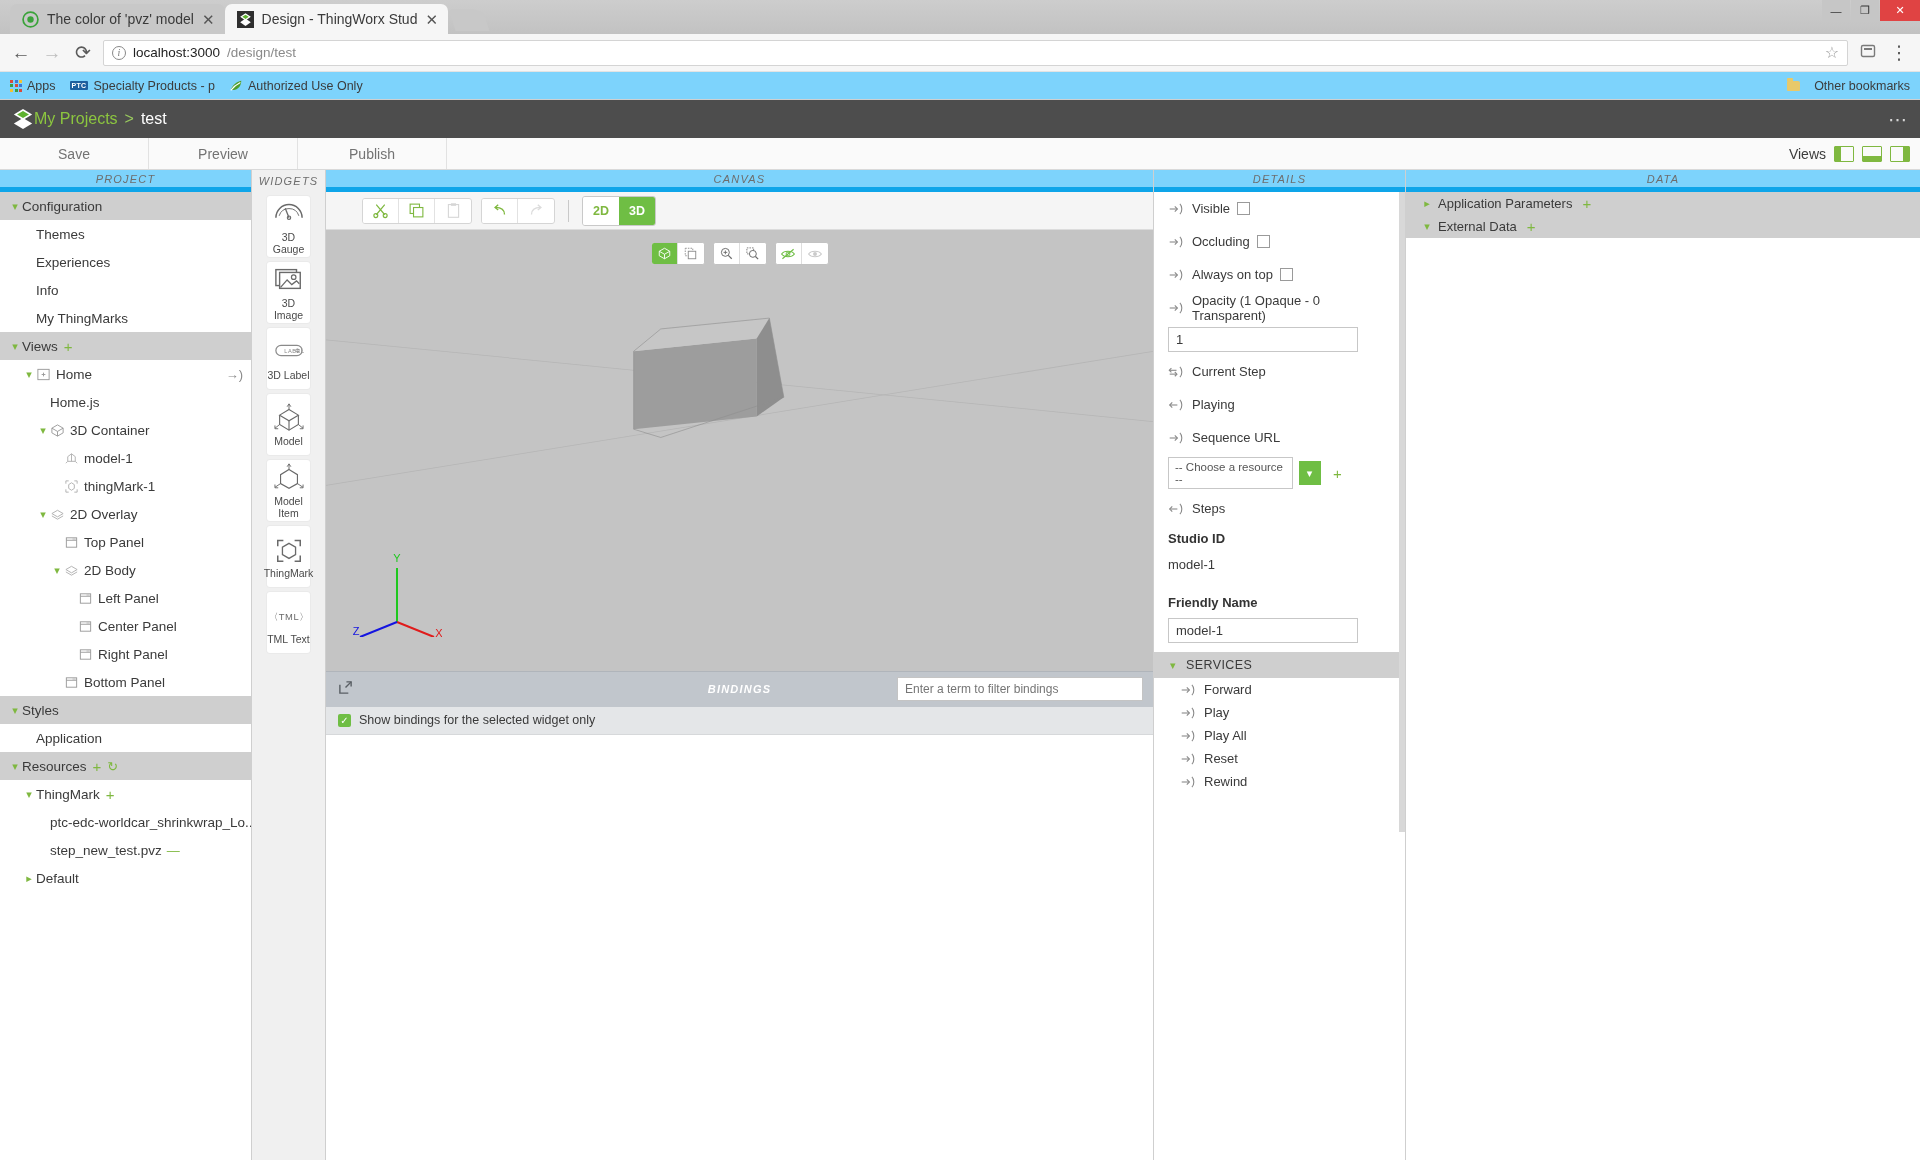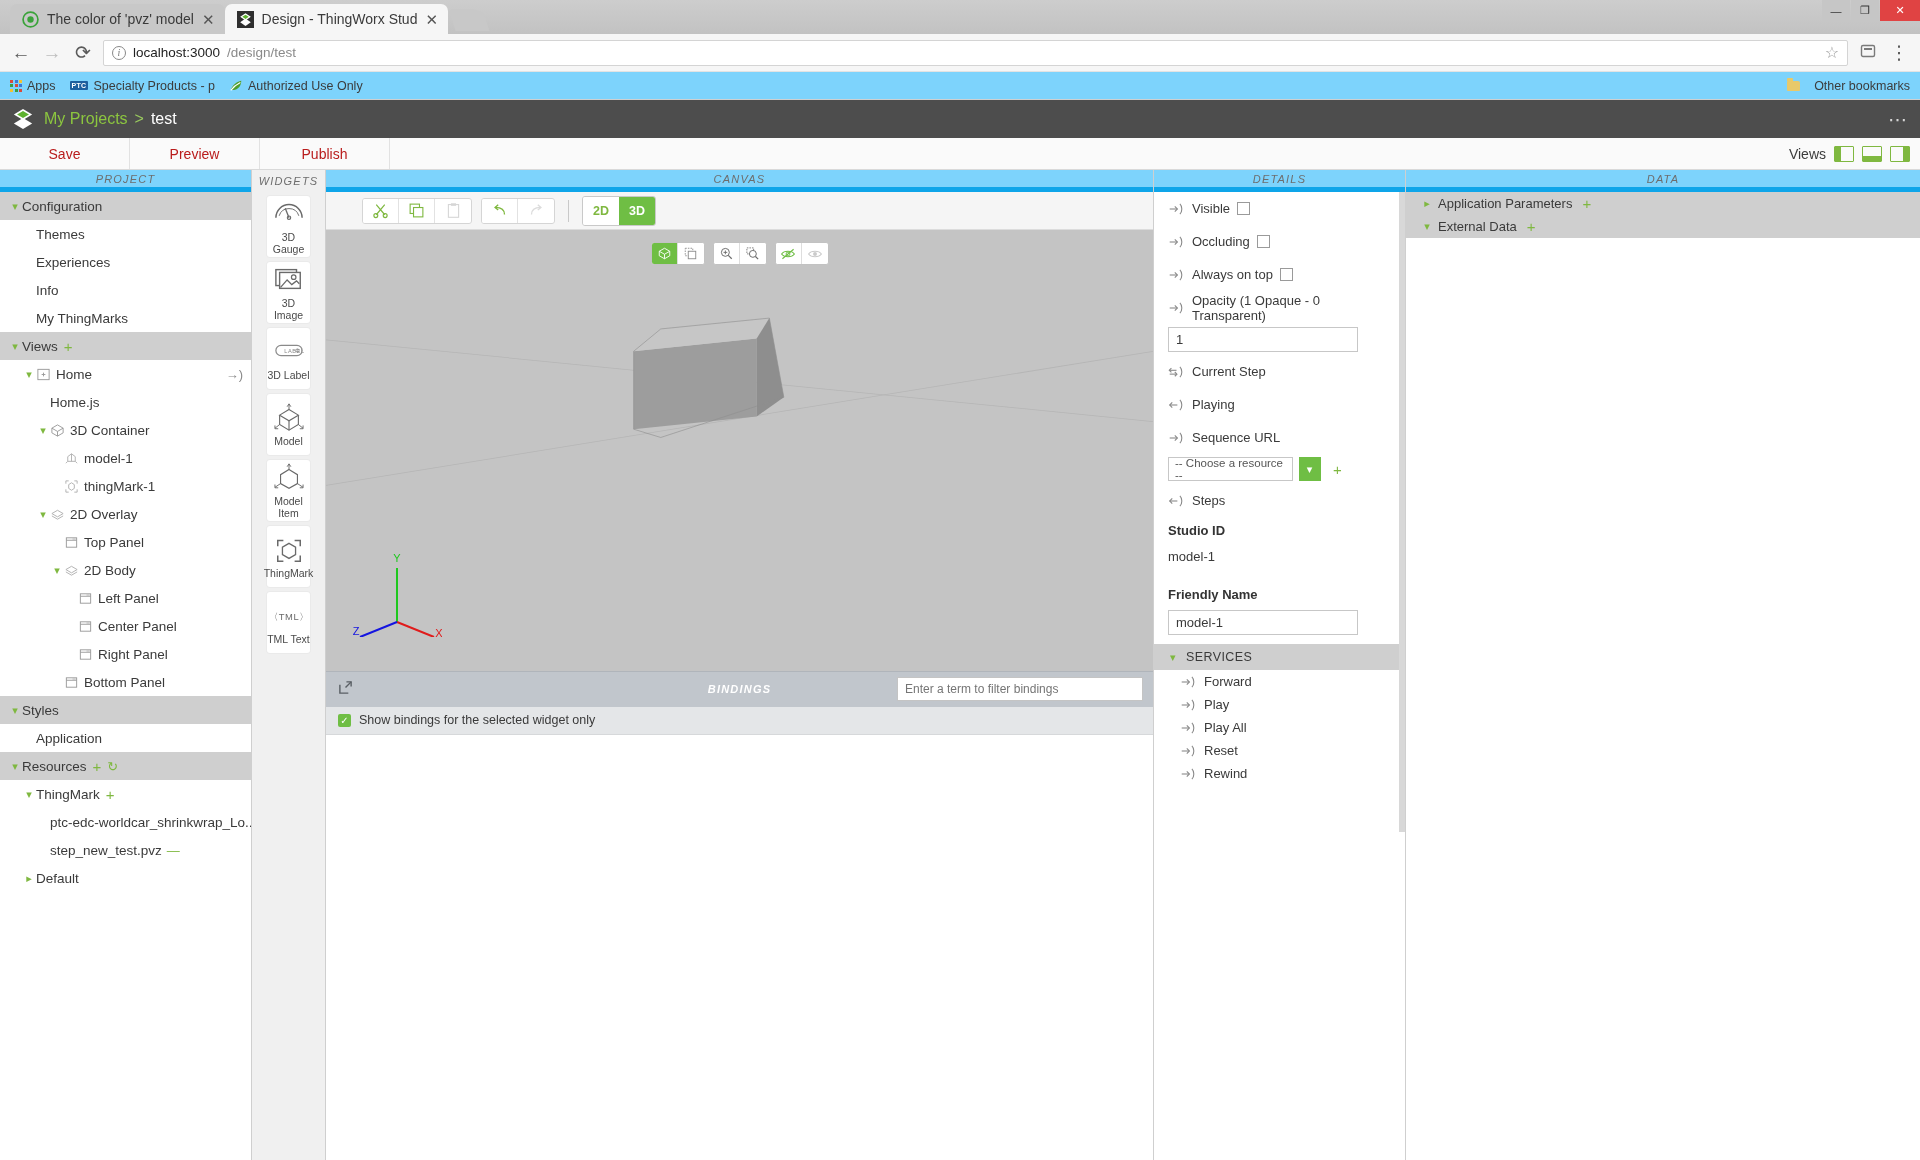--- a/index.html
+++ b/index.html
@@ -79,37 +79,37 @@
     background: #1d5f9e; color: #fff; font-size: 7px; padding: 1px 2px;
     border-radius: 1px; letter-spacing: .3px; font-weight: bold;
   }
   #other-bm { margin-left: auto; display: flex; align-items: center; gap: 14px; cursor: pointer; }
   .folder-ic { width: 13px; height: 10px; background: #e8c96a; border-radius: 1px 2px 1px 1px; position: relative; }
   .folder-ic:before { content:''; position:absolute; top:-2.5px; left:0; width:6px; height:3px; background:#e8c96a; border-radius:1px 1px 0 0;}
 
   
   #app-header {
     height: 38px; background: #4d4d4d; display: flex; align-items: center;
-    padding: 0 12px; color: #fff; gap: 10px;
+    padding: 0 12px; color: #fff; gap: 0;
   }
   #app-logo { width: 22px; height: 22px; flex: 0 0 22px; }
   #breadcrumb { font-size: 16px; display: flex; align-items: center; gap: 7px; }
   .crumb-link { color: #8cc63f; cursor: pointer; }
   .crumb-sep { color: #9acb5e; }
   .crumb-cur { color: #fff; }
   #header-dots { margin-left: auto; color: #d6d6d6; font-size: 19px; letter-spacing: 1px; cursor: pointer; }
 
   
   #action-bar {
     height: 32px; background: #fafafa; display: flex; align-items: stretch;
     border-bottom: 1px solid #d9d9d9; font-size: 14px;
   }
   .action-btn {
-    width: 130px; display: flex; align-items: center; justify-content: center;
-    color: #b91c1c; border-right: 1px solid #e2e2e2; cursor: pointer; background: #fafafa;
+    width: 149px; display: flex; align-items: center; justify-content: center;
+    color: #737373; border-right: 1px solid #e2e2e2; cursor: pointer; background: #fafafa;
   }
   #views-area {
     margin-left: auto; display: flex; align-items: center; gap: 8px; padding-right: 10px;
     color: #3c3c3c;
   }
   .view-ic { width: 20px; height: 16px; border: 1.6px solid #7fb840; border-radius: 1px; position: relative; cursor: pointer; }
   .view-ic.left:before { content:''; position:absolute; left:0; top:0; bottom:0; width:6px; background:#7fb840; }
   .view-ic.bottom:before { content:''; position:absolute; left:0; right:0; bottom:0; height:5px; background:#7fb840; }
   .view-ic.right:before { content:''; position:absolute; right:0; top:0; bottom:0; width:6px; background:#7fb840; }
 
@@ -221,21 +221,21 @@
   .chkbox { width: 13px; height: 13px; border: 1.4px solid #9a9a9a; background: #fff; cursor: pointer; }
   .text-input {
     width: 190px; height: 25px; border: 1px solid #c7c7c7; background: #fff;
     font-size: 13px; color: #3a3a3a; padding: 0 7px; margin: 3px 0 3px 14px;
     font-family: "Liberation Sans", sans-serif;
   }
   .plain-label { padding: 0 14px; font-size: 13px; color: #3a3a3a; height: 26px; display:flex; align-items:center;}
   .plain-label.bold { font-weight: bold; color: #333; }
   .select-row { display: flex; align-items: center; gap: 6px; padding-left: 14px; margin: 3px 0; }
   .fake-select {
-    width: 125px; height: 24px; border: 1px solid #c7c7c7; background: #fff;
+    width: 125px; height: 32px; border: 1px solid #c7c7c7; background: #fff;
     font-size: 11.5px; color: #555; display: flex; align-items: center; padding: 0 6px;
   }
   .select-caret {
     width: 22px; height: 24px; background: #6fbe44; color: #fff;
     display: flex; align-items: center; justify-content: center; font-size: 11px; cursor: pointer;
     border: 1px solid #6fbe44; border-left: none;
   }
   .services-head {
     height: 26px; background: #cfcfcf; display: flex; align-items: center;
     gap: 6px; padding-left: 12px; font-size: 12.5px; color: #3a3a3a; letter-spacing: .4px;

